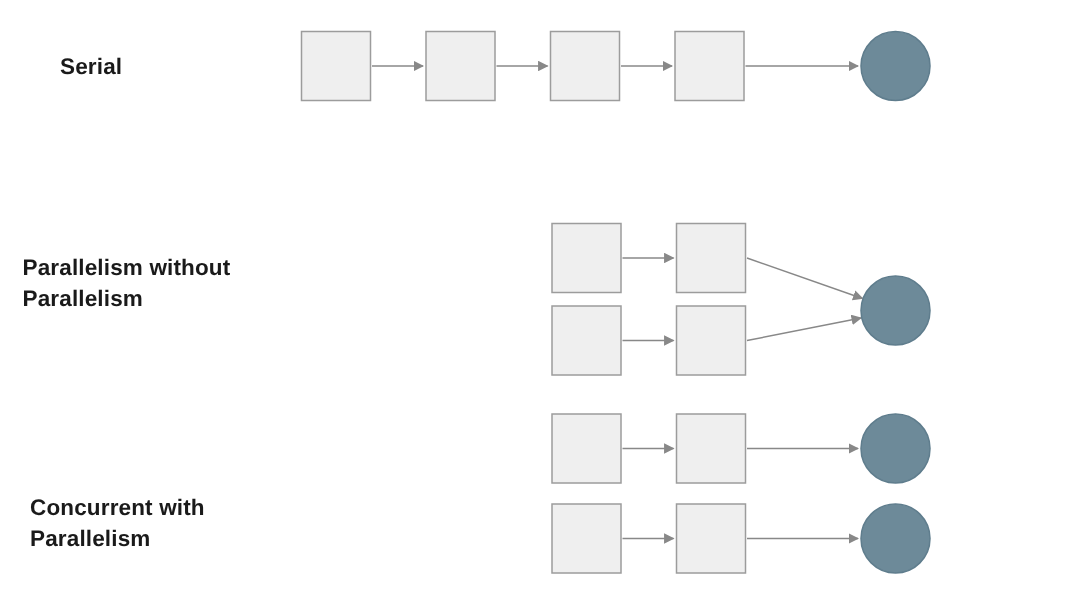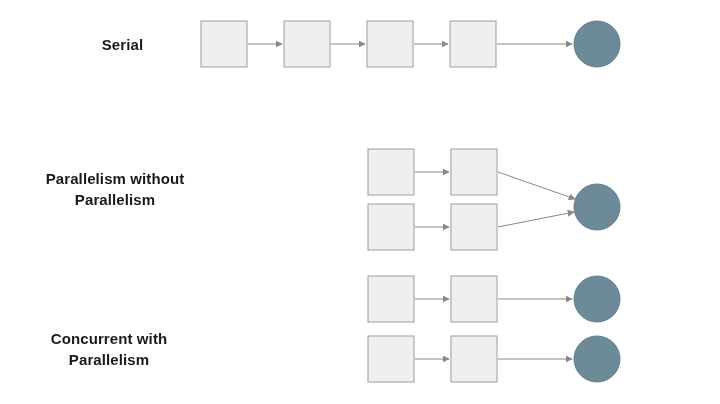--- a/index.html
+++ b/index.html
@@ -17,30 +17,29 @@
   }
   #diagram-svg {
     position: absolute;
     left: 0;
     top: 0;
     width: 720px;
     height: 404px;
   }
   .section-label {
     position: absolute;
-    text-align: center;
     font-weight: bold;
     font-size: 15px;
     line-height: 21px;
     color: #1a1a1a;
     letter-spacing: 0.1px;
   }
   #label-serial { left: 40px; top: 34px; width: 165px; }
   #label-cwop   { left: 15px; top: 168px; width: 200px; }
-  #label-cwp    { left: 9px; top: 328px; width: 200px; }
+  #label-cwp    { left: 20px; top: 328px; width: 200px; }
 </style>
 </head>
 <body>
 
 <div class="canvas">
 
   <svg id="diagram-svg" xmlns="http://www.w3.org/2000/svg" viewBox="0 0 720 404">
       <defs>
         <marker id="arrow-head" viewBox="0 0 10 10" refX="9" refY="5" markerWidth="7" markerHeight="7" orient="auto-start-reverse">
           <path d="M0,0 L10,5 L0,10 z" fill="#888888"></path>

